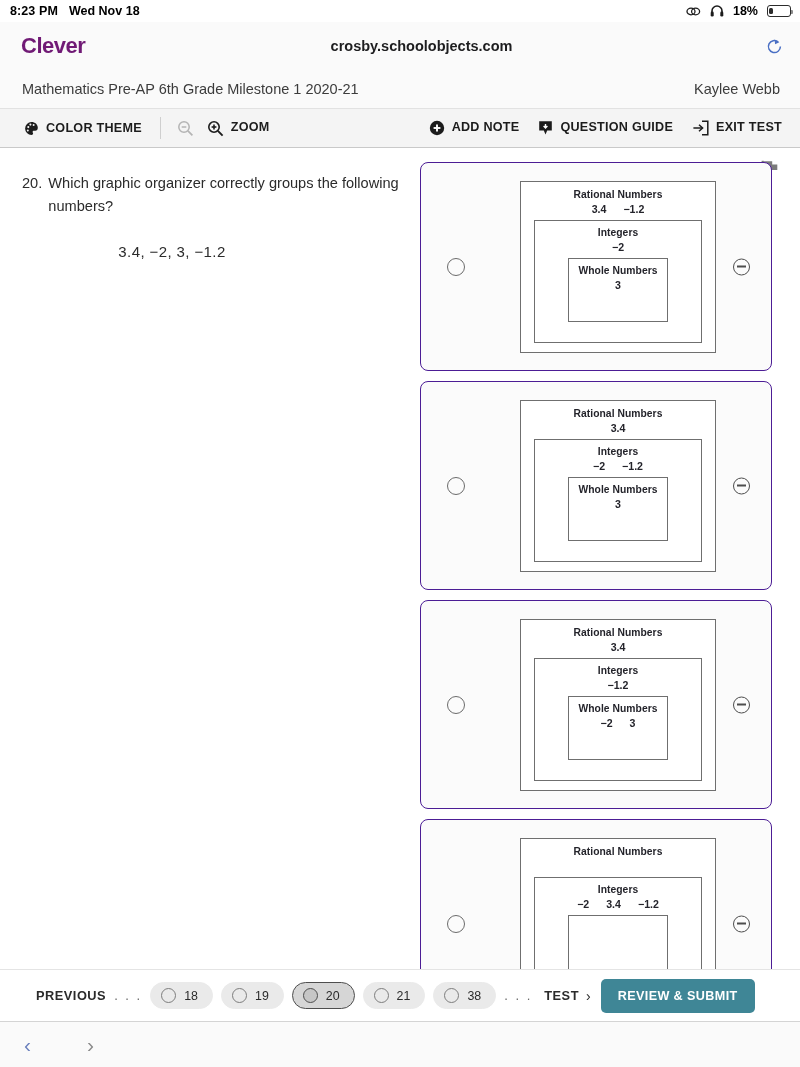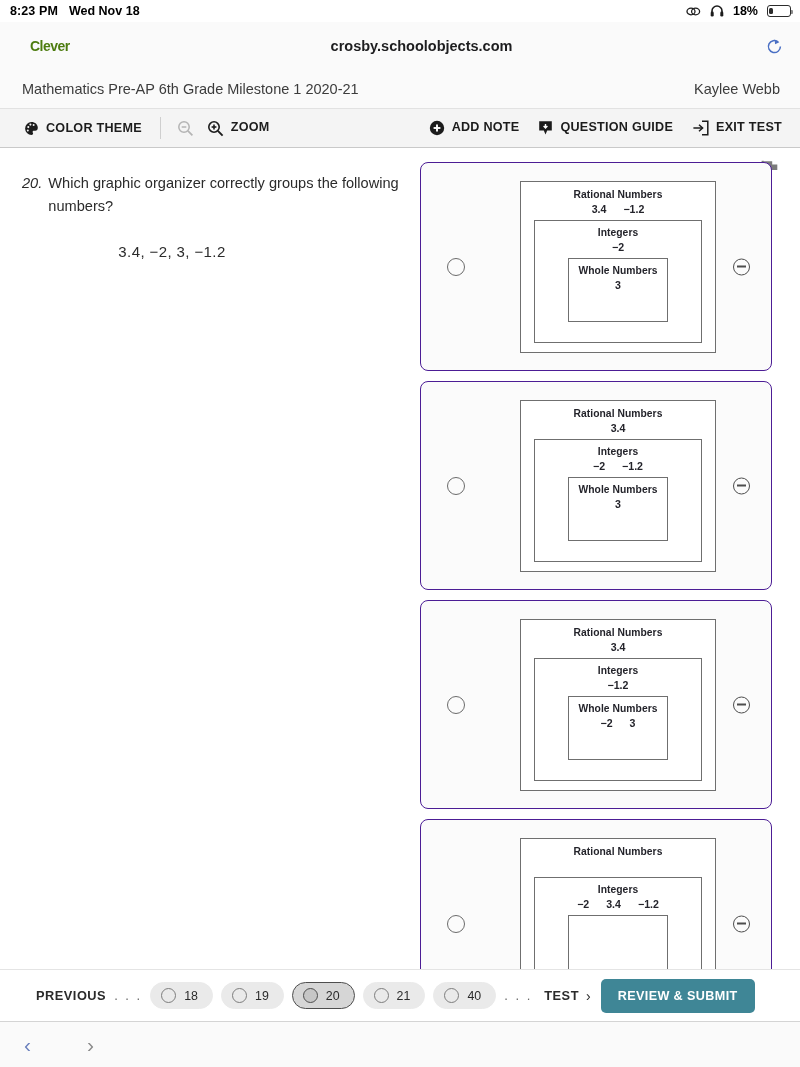--- a/index.html
+++ b/index.html
@@ -37,22 +37,22 @@
   }
 
   
   .urlbar {
     height: 48px; flex: 0 0 48px;
     background: #fafafa;
     display: flex; align-items: center; position: relative;
     padding: 0 16px;
   }
   .brand {
-    font-size: 14px; font-weight: bold; color: #4d7c0f;
-    letter-spacing: -0.5px; margin-left: 14px;
+    font-size: 22px; font-weight: bold; color: #701a75;
+    letter-spacing: -0.5px; margin-left: 5px;
   }
   .url-text {
     position: absolute; left: 0; right: 0; text-align: center;
     font-size: 14.5px; font-weight: bold; color: #1d1d1f;
     pointer-events: none;
     padding-left: 43px;
   }
   .reload { margin-left: auto; color: #4a6fc4; line-height: 0; }
 
   
@@ -87,21 +87,21 @@
   .content {
     flex: 1 1 auto; position: relative;
     background: #ffffff; overflow: hidden;
     display: flex;
   }
   .qcol { width: 420px; flex: 0 0 420px; padding: 24px 18px 0 22px; }
   .qtext {
     font-size: 14.6px; color: #2b2b2b; line-height: 1.55;
     display: flex; gap: 6px;
   }
-  .qnum { flex: 0 0 auto; font-style: italic; }
+  .qnum { flex: 0 0 auto; }
   .qbody { flex: 1 1 auto; }
   .qnumbers {
     margin-top: 26px; text-align: center; padding-right: 80px;
     font-size: 15px; color: #2b2b2b; letter-spacing: .4px;
   }
   .flag { position: absolute; top: 12px; right: 22px; line-height: 0; }
 
   .acol { flex: 1 1 auto; padding: 14px 20px 0 0; }
   .opt {
     width: 352px; height: 209px; margin-bottom: 10px;
@@ -431,21 +431,21 @@
         <div class="pill current">
           <span class="dot"></span>
           <span>20</span>
         </div>
         <div class="pill">
           <span class="dot"></span>
           <span>21</span>
         </div>
         <div class="pill">
           <span class="dot"></span>
-          <span>40</span>
+          <span>38</span>
         </div>
       </div>
     <span class="ell">. . .</span>
     <div class="nextwrap">
       <span class="prevnext">TEST</span>
       <span class="chev">›</span>
     </div>
     <button class="submit" style="background: rgb(63, 134, 150);">REVIEW &amp; SUBMIT</button>
   </div>
 

